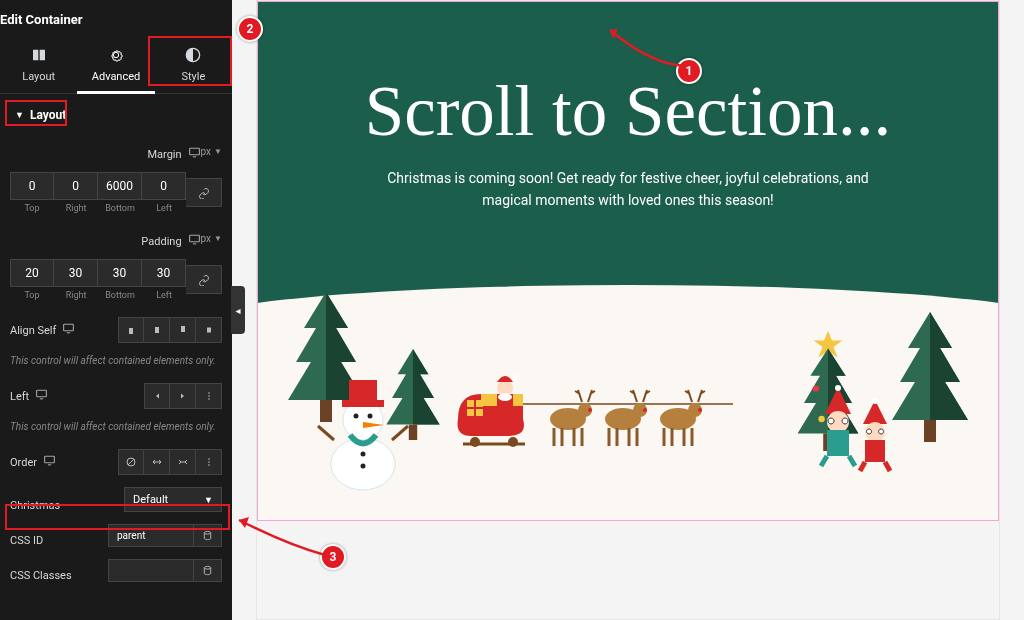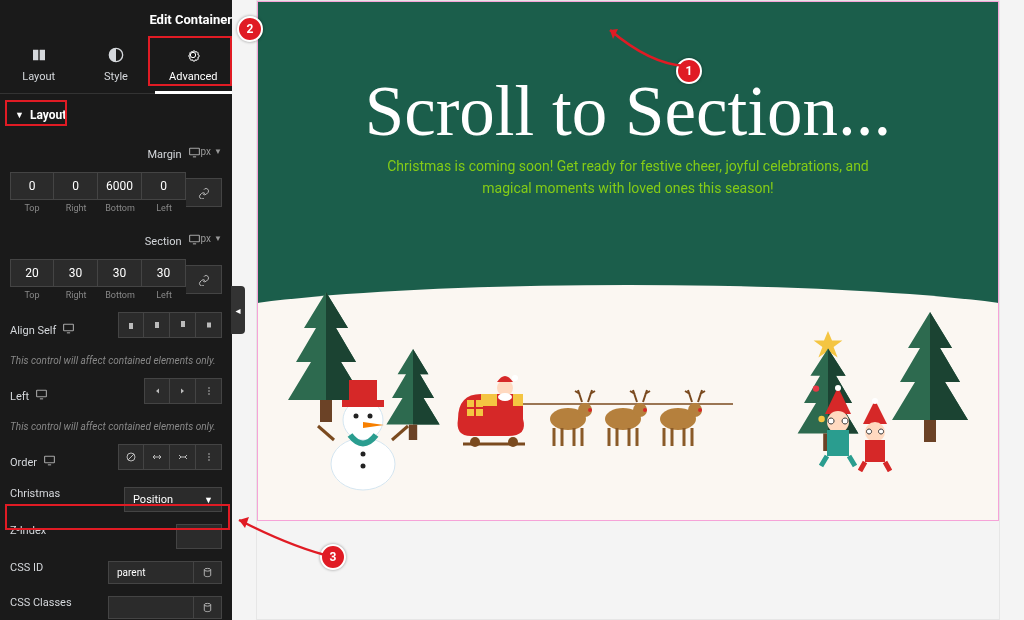--- a/index.html
+++ b/index.html
@@ -1,20 +1,20 @@
 <!DOCTYPE html>
 <html><head>
 <meta charset="utf-8">
 <style>
 * { box-sizing: border-box; margin: 0; padding: 0; font-family: -apple-system, "Segoe UI", Roboto, sans-serif; }
 body { display: flex; width: 1024px; height: 620px; overflow: hidden; background: #fff; }
 
 
 .sidebar { width: 232px; background: #1a1a1a; color: #d5d8dc; font-size: 11px; display: flex; flex-direction: column; }
-.sidebar-title { text-align: right; font-size: 13px; font-weight: 700; padding: 12px 0; color: #fff; margin-left: 16px; }
+.sidebar-title { text-align: left; font-size: 13px; font-weight: 700; padding: 12px 0; color: #fff; }
 .tabs { display: flex; border-bottom: 1px solid #333; }
 .tab { flex: 1; text-align: center; padding: 8px 0 10px; cursor: pointer; position: relative; }
 .tab.active { color: #fff; }
 .tab.active::after { content: ""; position: absolute; left: 0; right: 0; bottom: -1px; height: 3px; background: #fff; }
 .tab .ticon { display: block; margin: 0 auto 4px; }
 .ticon svg { width: 16px; height: 16px; fill: #d5d8dc; }
 .panel { padding: 10px 10px 0; flex: 1; overflow: auto; }
 
 .section-head { display: flex; align-items: center; gap: 6px; font-weight: 700; font-size: 12px; color: #fff; margin-bottom: 10px; padding: 4px 5px; }
 .section-head .caret { font-size: 9px; }
@@ -32,42 +32,42 @@
 .link-btn { width: 36px; height: 29px; background: #2b2b2b; border: 1px solid #444; border-left: none; display: flex; align-items: center; justify-content: center; cursor: pointer; }
 .link-btn svg { width: 12px; height: 12px; fill: #bbb; }
 
 .help-text { font-size: 10px; font-style: italic; color: #888; margin: 4px 0 8px; }
 
 .align-btns { display: flex; }
 .align-btns button { width: 26px; height: 26px; background: #2b2b2b; border: 1px solid #444; cursor: pointer; display: flex; align-items: center; justify-content: center; }
 .align-btns button + button { border-left: none; }
 .align-btns svg { width: 12px; height: 12px; fill: #bbb; }
 
-.ctrl-row { display: flex; justify-content: space-between; align-items: flex-start; margin: 12px 0; gap: 32px; }
+.ctrl-row { display: flex; justify-content: space-between; align-items: flex-end; margin: 12px 0; gap: 32px; }
 .ctrl-row label { font-size: 11px; }
 .select { width: 98px; background: #2b2b2b; border: 1px solid #444; color: #fff; padding: 5px 8px; font-size: 11px; display: flex; justify-content: space-between; align-items: center; cursor: pointer; }
 .num-input { width: 46px; background: #2b2b2b; border: 1px solid #444; color: #fff; padding: 5px; font-size: 11px; }
 .text-with-btn { display: flex; width: 114px; }
 .text-with-btn input { flex: 1; min-width: 0; background: #2b2b2b; border: 1px solid #444; color: #fff; padding: 5px 8px; font-size: 10px; }
 .text-with-btn .side-btn { width: 28px; background: #2b2b2b; border: 1px solid #444; border-left: none; display: flex; align-items: center; justify-content: center; cursor: pointer; }
 .text-with-btn .side-btn svg { width: 11px; height: 11px; fill: #bbb; }
 
 
 .red-box { position: absolute; border: 2px solid #e01b24; pointer-events: none; }
 .callout { position: absolute; width: 26px; height: 26px; border-radius: 50%; background: #e01b24; border: 2px solid #fff; box-shadow: 0 0 3px rgba(0,0,0,.4); color: #fff; font-weight: 700; font-size: 12px; display: flex; align-items: center; justify-content: center; pointer-events: none; }
 
 
 .canvas { flex: 1; position: relative; background: #f4f4f4; }
 .preview { position: absolute; left: 24px; right: 24px; top: 0; bottom: 0; border: 1px solid #e6e6e6; overflow: hidden; }
 .floating-ctrls { position: absolute; top: 20px; left: 50%; transform: translateX(-50%); background: #f6a3d8; border-radius: 4px; padding: 3px 8px; display: flex; gap: 10px; align-items: center; box-shadow: 0 1px 3px rgba(0,0,0,.2); }
 .floating-ctrls span { color: #5a2749; font-size: 13px; font-weight: 700; cursor: pointer; }
 
 .hero { height: 520px; background: #1b5e4b; position: relative; display: flex; flex-direction: column; align-items: center; justify-content: flex-start; overflow: hidden; border: 1px solid #f6a3d8; }
 .hero-title { font-family: "Brush Script MT", cursive; color: #fff; font-size: 71px; line-height: 1.05; text-align: center; margin-top: 72px; }
-.hero-sub { color: #84cc16; font-size: 14px; text-align: center; max-width: 520px; margin-top: 6px; line-height: 1.6; }
+.hero-sub { color: #ffffff; font-size: 14px; text-align: center; max-width: 520px; margin-top: 18px; line-height: 1.6; }
 
 .snow { position: absolute; left: 0; right: 0; bottom: 0; height: 195px; background: #fbf7f2; }
 .snow::before { content: ""; position: absolute; top: -40px; left: -10%; right: -10%; height: 80px; background: #fbf7f2; border-radius: 50%; }
 
 .tree { position: absolute; bottom: 40px; }
 .tree svg { display: block; }
 .tree.t1 { left: 18px; bottom: 88px; }
 .tree.t2 { left: 120px; bottom: 72px; }
 .tree.t3 { right: 18px; bottom: 68px; }
 .tree.t4 { right: 130px; bottom: 60px; }
@@ -86,32 +86,32 @@
 <div class="sidebar">
   <div class="sidebar-title">Edit Container</div>
 
   <div class="tabs">
     <div class="tab">
       <span class="ticon"><svg viewBox="0 0 24 24">
             <path d="M3 4h8v16H3zM13 4h8v16h-8z"></path>
           </svg></span>
       <span>Layout</span>
     </div>
+    <div class="tab active">
+      <span class="ticon"><svg viewBox="0 0 24 24">
+            <path d="M12 8a4 4 0 100 8 4 4 0 000-8zm9 4l-2-1 1-2-2-2-2 1-1-2h-3l-1 2-2-1-2 2 1 2-2 1v3l2 1-1 2 2 2 2-1 1 2h3l1-2 2 1 2-2-1-2 2-1z" fill="none" stroke="#fff" stroke-width="1.5"></path>
+          </svg></span>
+      <span>Advanced</span>
+    </div>
     <div class="tab">
       <span class="ticon"><svg viewBox="0 0 24 24">
             <path d="M12 2a10 10 0 100 20V2z"></path>
             <circle cx="12" cy="12" r="10" fill="none" stroke="#d5d8dc" stroke-width="2"></circle>
           </svg></span>
       <span>Style</span>
-    </div>
-    <div class="tab active">
-      <span class="ticon"><svg viewBox="0 0 24 24">
-            <path d="M12 8a4 4 0 100 8 4 4 0 000-8zm9 4l-2-1 1-2-2-2-2 1-1-2h-3l-1 2-2-1-2 2 1 2-2 1v3l2 1-1 2 2 2 2-1 1 2h3l1-2 2 1 2-2-1-2 2-1z" fill="none" stroke="#fff" stroke-width="1.5"></path>
-          </svg></span>
-      <span>Advanced</span>
     </div>
   </div>
 
   <div class="panel" style="position:relative;">
 
     <div class="section-head">
       <span class="caret">▼</span>
       <span>Layout</span>
     </div>
 
@@ -135,21 +135,21 @@
       <div class="cell"><input value="0" style=""><div class="sublabel">Left</div></div>
       <div class="link-btn">
           <svg viewBox="0 0 24 24">
             <path d="M10 14a5 5 0 007 0l3-3a5 5 0 00-7-7l-1 1m2 8a5 5 0 00-7 0l-3 3a5 5 0 007 7l1-1" fill="none" stroke="#bbb" stroke-width="2"></path>
           </svg>
         </div>
     </div>
 
     <div class="row-label-split">
       <div class="row-label">
-        <span>Section</span>
+        <span>Padding</span>
         <span class="devicon"><svg viewBox="0 0 24 24">
               <rect x="3" y="4" width="18" height="12" rx="1" fill="none" stroke="#a5a5a5" stroke-width="2"></rect>
               <path d="M9 20h6" stroke="#a5a5a5" stroke-width="2"></path>
             </svg></span>
       </div>
       <span class="unit">
           <span>px</span> 
           <span style="font-size:8px;">▼</span>
         </span>
     </div>
@@ -259,29 +259,25 @@
               <circle cx="12" cy="12" r="1.6"></circle>
               <circle cx="12" cy="18" r="1.6"></circle>
             </svg>
           </button>
       </div>
     </div>
 
     <div class="ctrl-row">
       <label>Christmas</label>
       <div class="select">
-        <span>Position</span>
+        <span>Default</span>
           <span style="font-size:9px;">▼</span>
       </div>
     </div>
 
-    <div class="ctrl-row">
-      <label>Z-Index</label>
-      <input class="num-input" value="" style="">
-    </div>
 
     <div class="ctrl-row">
       <label>CSS ID</label>
       <div class="text-with-btn">
         <input value="parent" style="">
         <div class="side-btn">
             <svg viewBox="0 0 24 24">
               <ellipse cx="12" cy="6" rx="7" ry="3" fill="none" stroke="#bbb" stroke-width="2"></ellipse>
               <path d="M5 6v12c0 1.7 3.1 3 7 3s7-1.3 7-3V6" fill="none" stroke="#bbb" stroke-width="2"></path>
             </svg>

